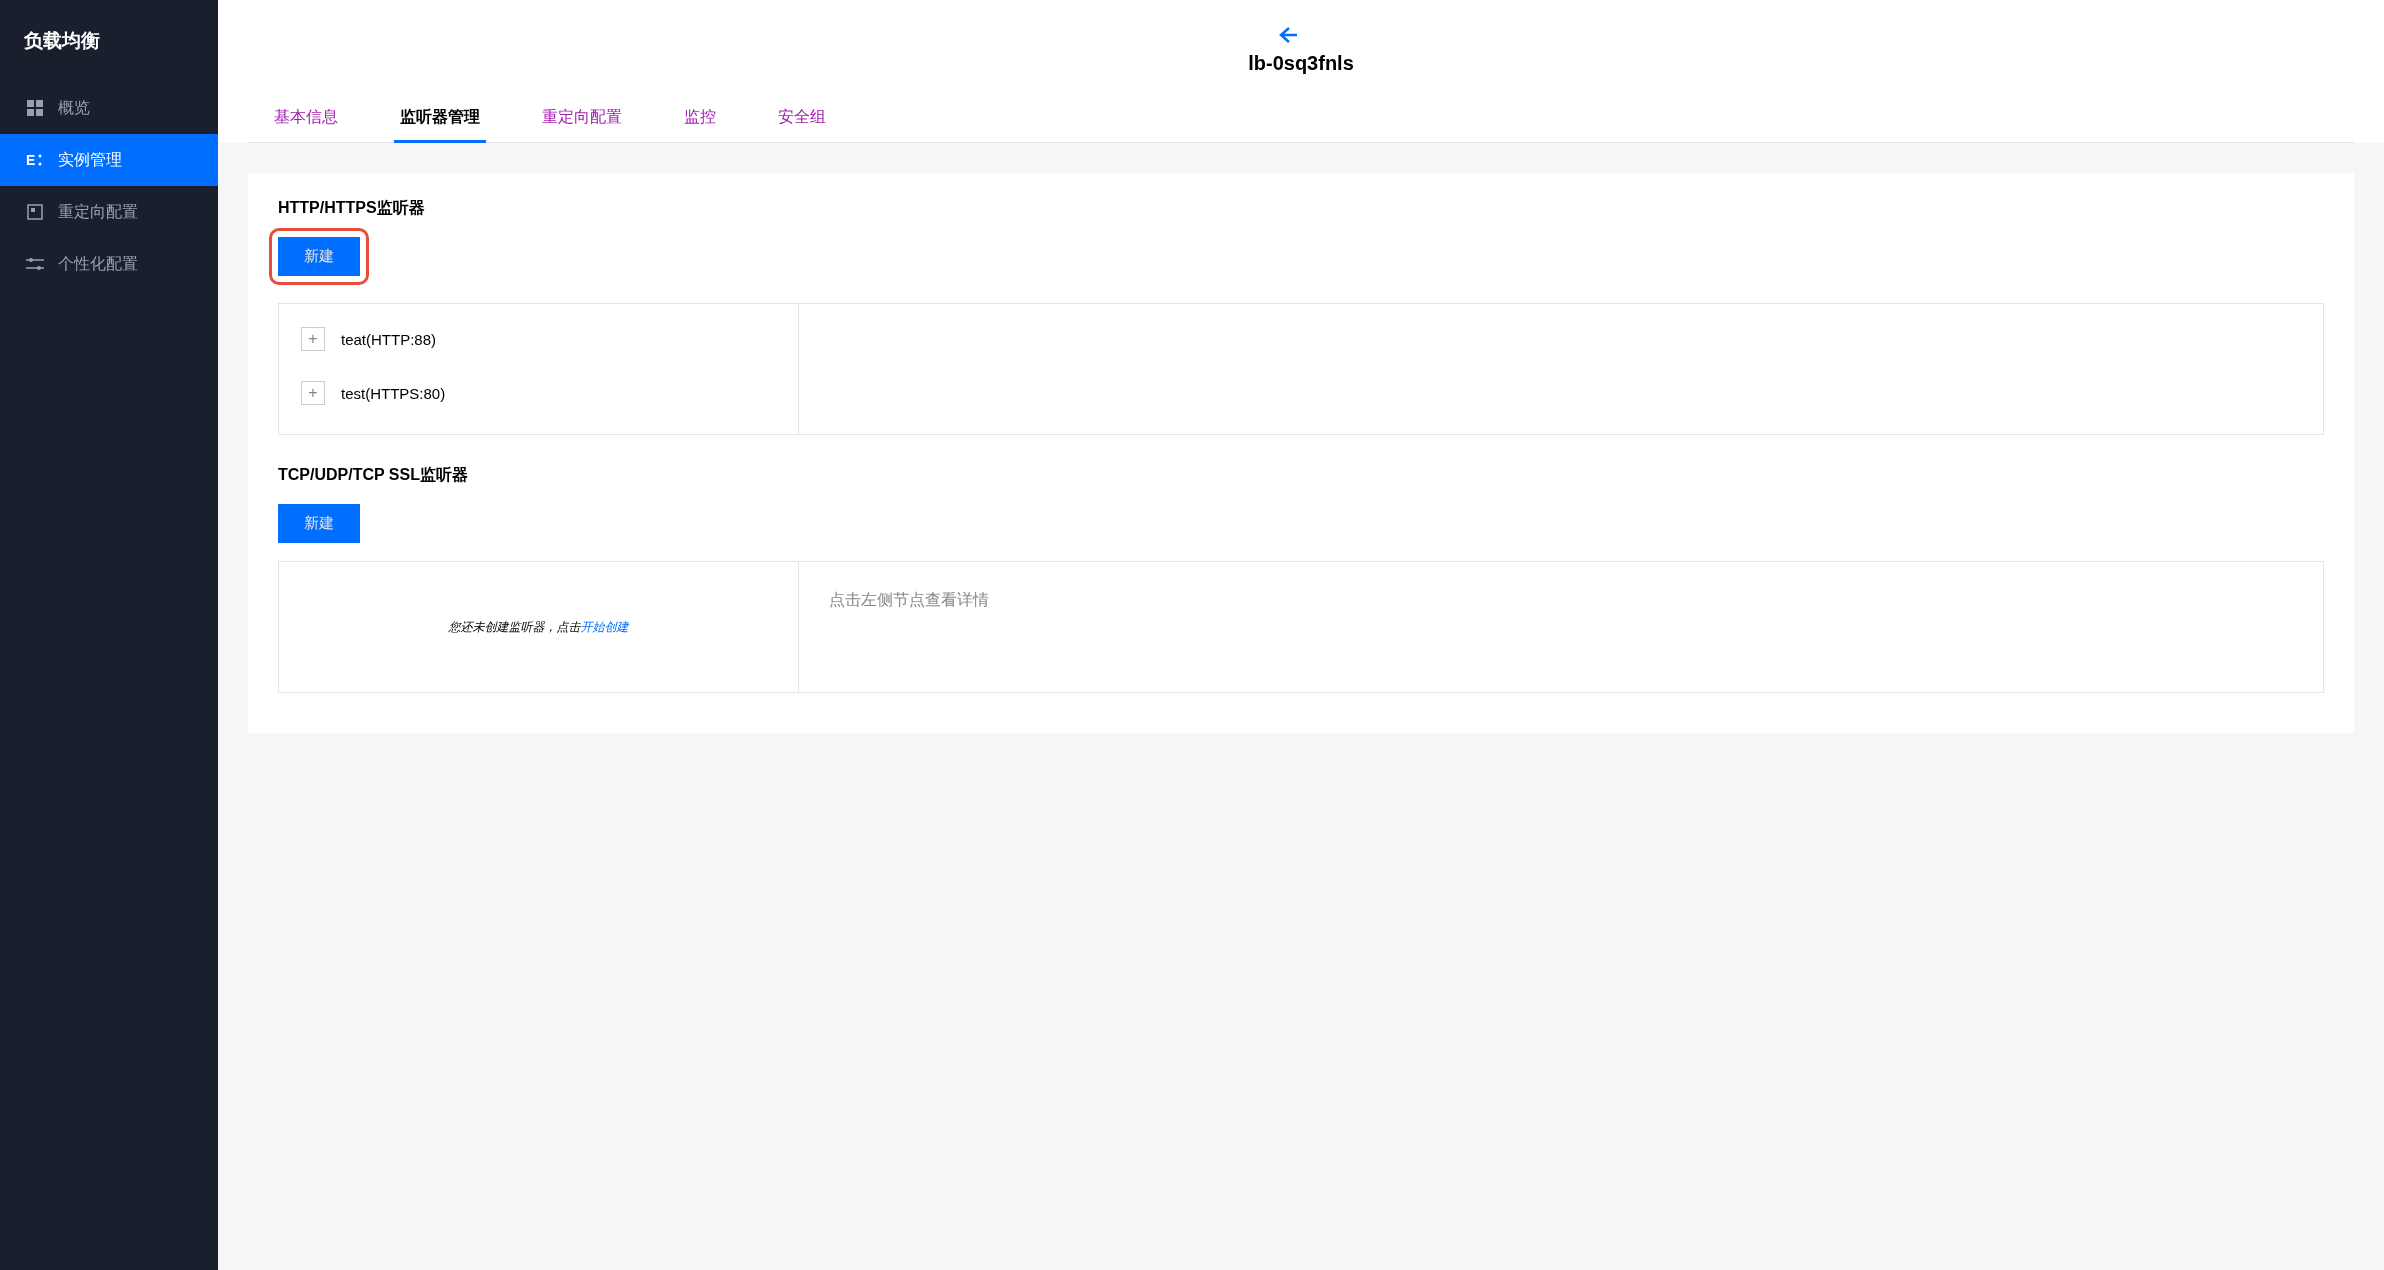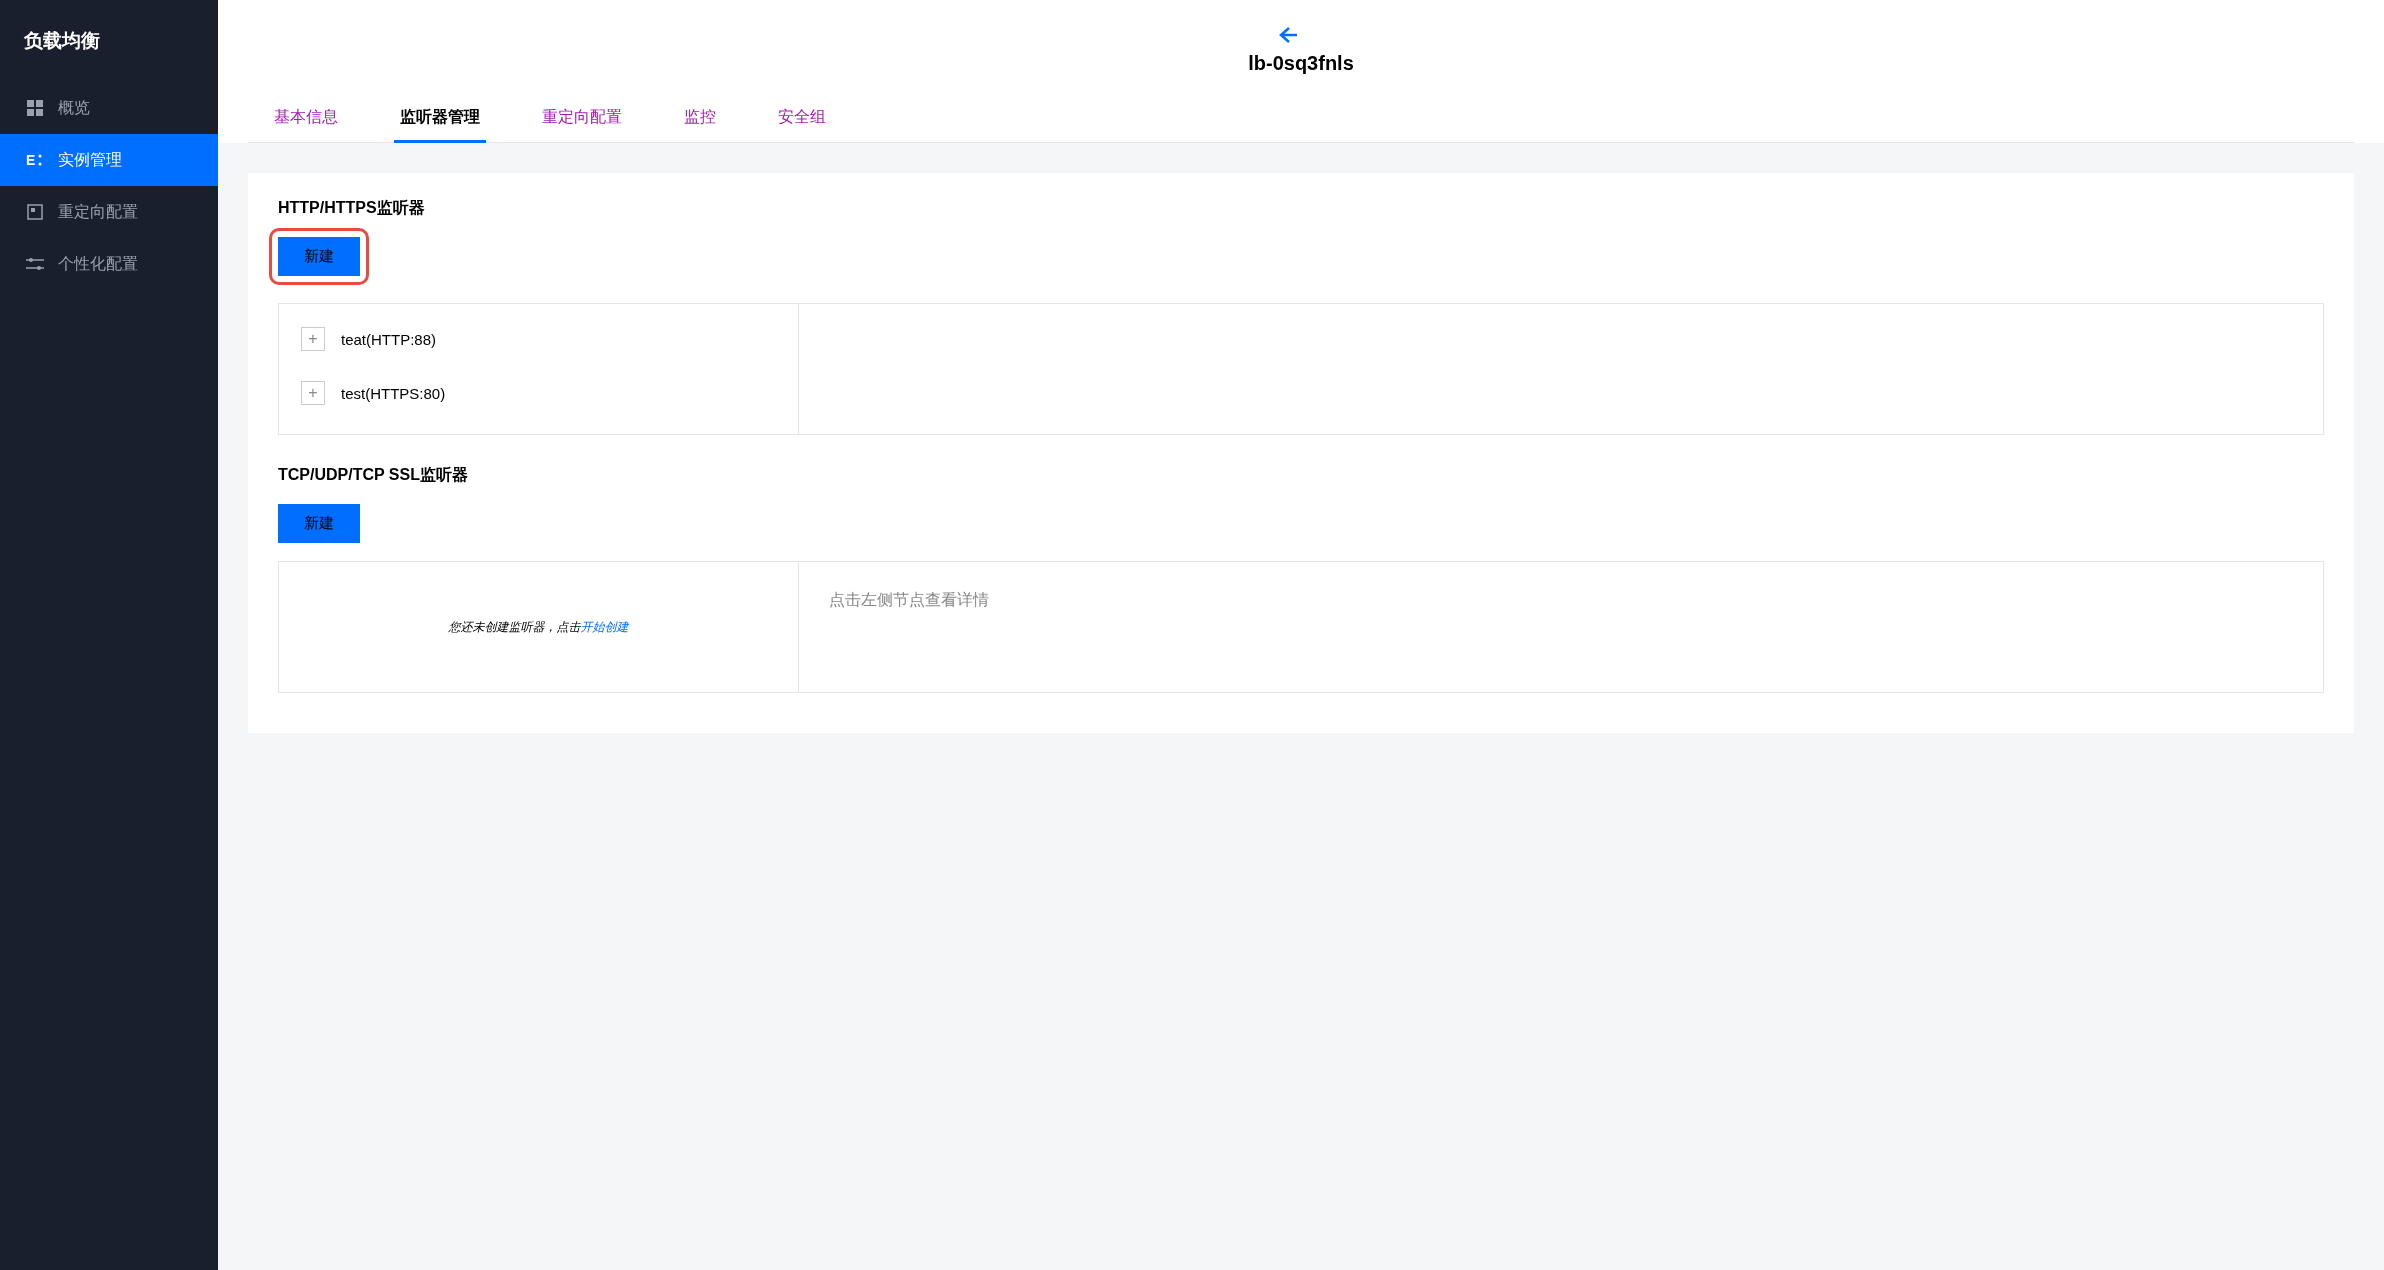--- a/index.html
+++ b/index.html
@@ -118,21 +118,21 @@
       margin-left: 2px;
     }
     .section-title {
       font-size: 16px;
       font-weight: 700;
       color: #000;
       margin-bottom: 18px;
     }
     .btn-create {
       background: #006eff;
-      color: #000000;
+      color: #e5e5e5;
       border: none;
       padding: 10px 26px;
       font-size: 15px;
       cursor: pointer;
     }
     .btn-create-wrapper {
       display: inline-block;
       margin-bottom: 18px;
     }
     .btn-create-wrapper.highlighted {

